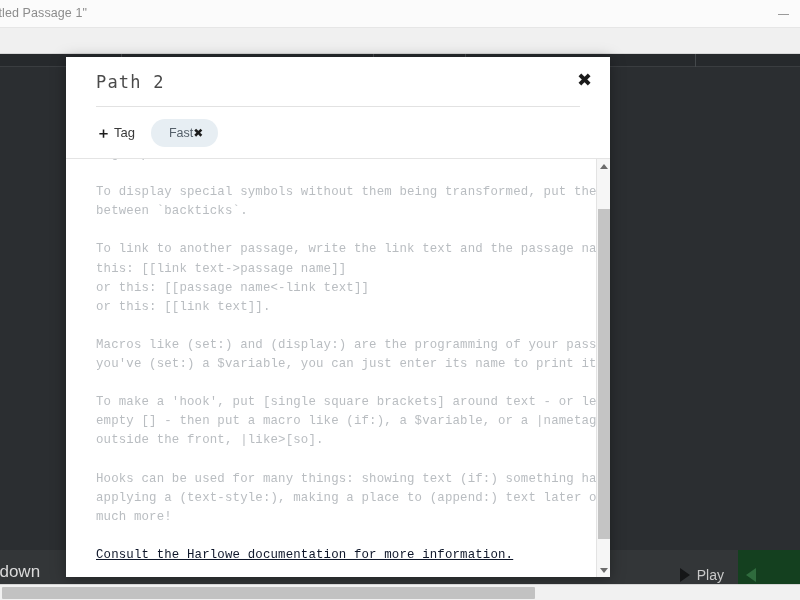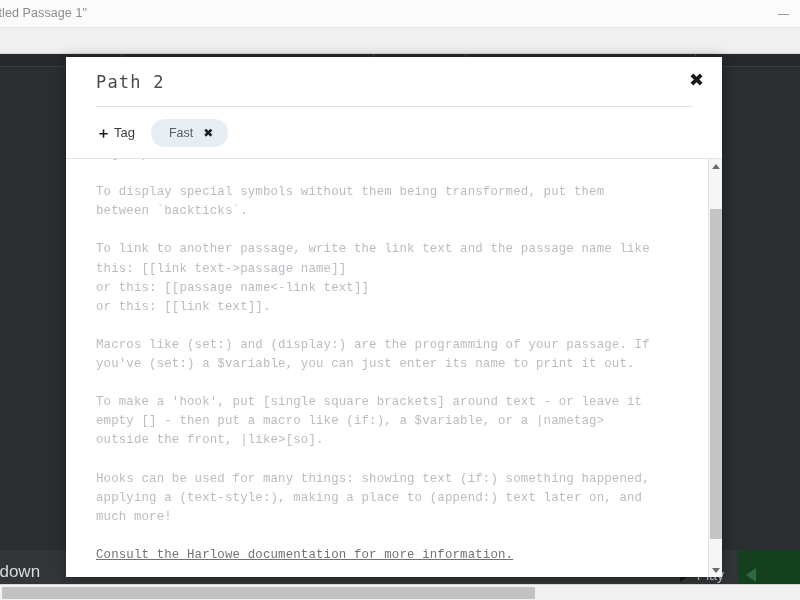--- a/index.html
+++ b/index.html
@@ -162,21 +162,21 @@
     left: 2px; top: 2px;
     width: 533px; height: 12px;
     background: #c2c2c2;
     border-radius: 1px;
   }
 
   
   .modal {
     position: absolute;
     left: 66px; top: 57px;
-    width: 656px; height: 520px;
+    width: 544px; height: 520px;
     background: #ffffff;
     box-shadow: 0 2px 14px rgba(0,0,0,0.35);
     z-index: 40;
     display: flex;
     flex-direction: column;
     overflow: hidden;
   }
   .modal-header {
     position: relative;
     height: 49px;
@@ -231,21 +231,20 @@
   }
   .plus-glyph {
     font-size: 15px;
     font-weight: bold;
     line-height: 1;
     color: #1c1c1c;
   }
   .tag-chip {
     display: flex;
     align-items: center;
-    gap: 10px;
     background: #e7eef3;
     border-radius: 16px;
     padding: 7px 15px 7px 18px;
     cursor: pointer;
   }
   .tag-chip-label {
     font-size: 12.5px;
     color: #55606a;
   }
   .tag-chip-close {
@@ -270,21 +269,21 @@
     top: -14px;
     right: 30px;
     font-family: Liberation Mono, monospace;
     font-size: 12.4px;
     line-height: 19.1px;
     color: #b9bdc1;
     white-space: pre;
     letter-spacing: 0.15px;
   }
   .editor-text .doc-link {
-    color: #737373;
+    color: #0f172a;
     text-decoration: underline;
   }
 
   
   .editor-scrollbar {
     position: absolute;
     right: 0; top: 0;
     width: 14px; height: 100%;
     background: #f6f6f6;
     border-left: 1px solid #e3e3e3;

